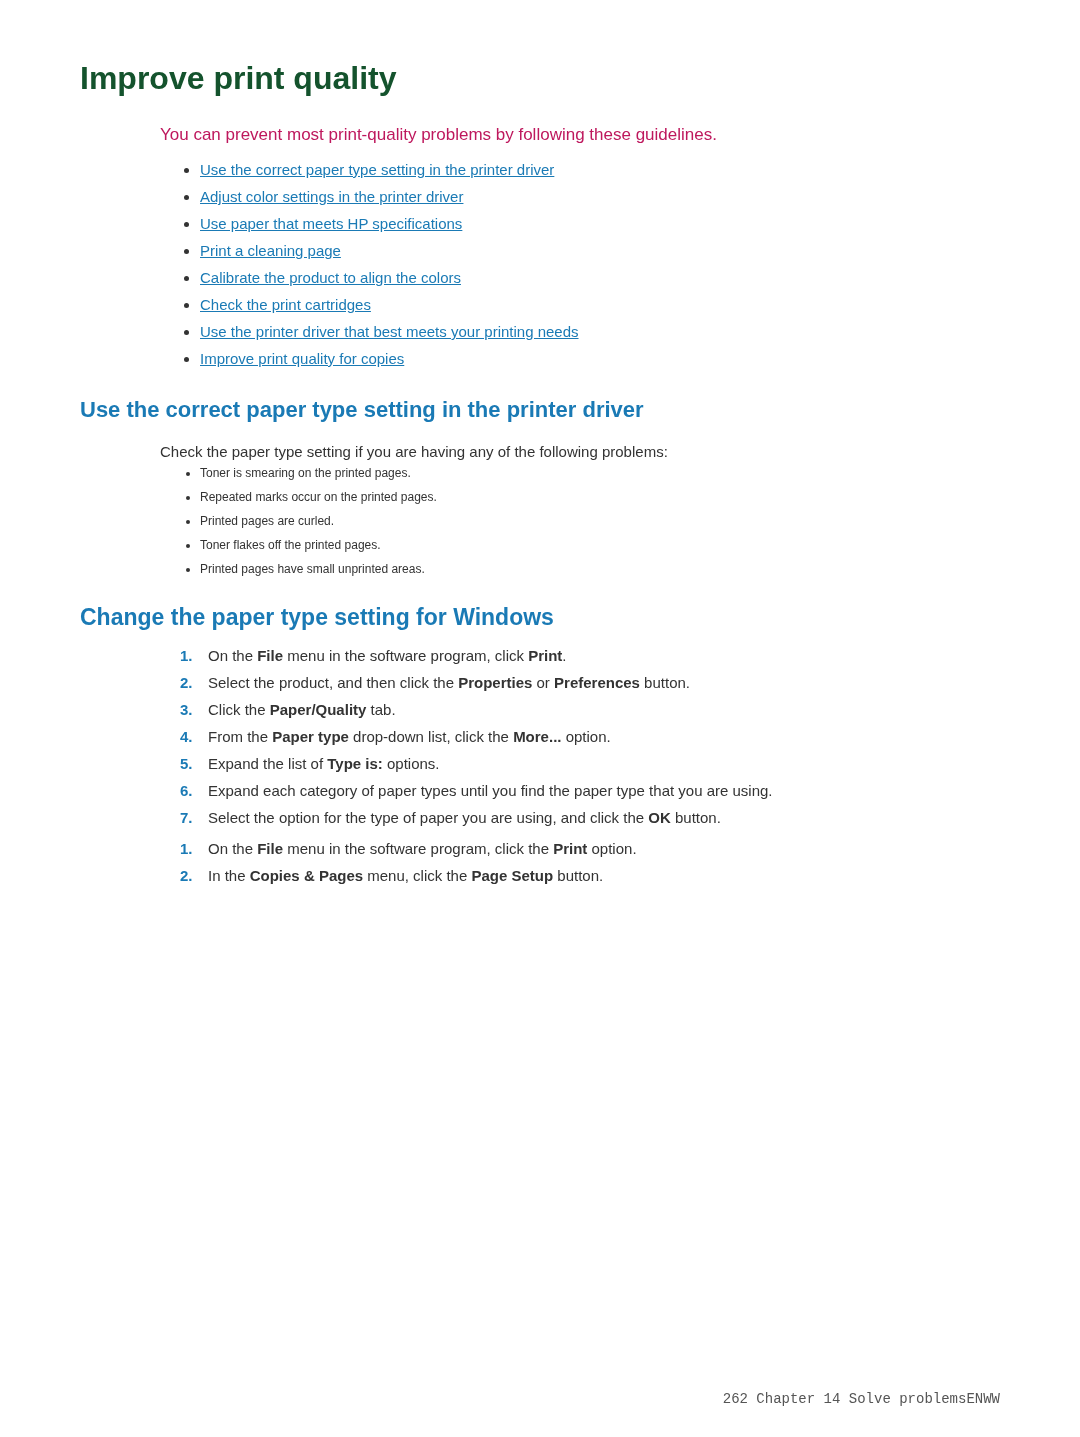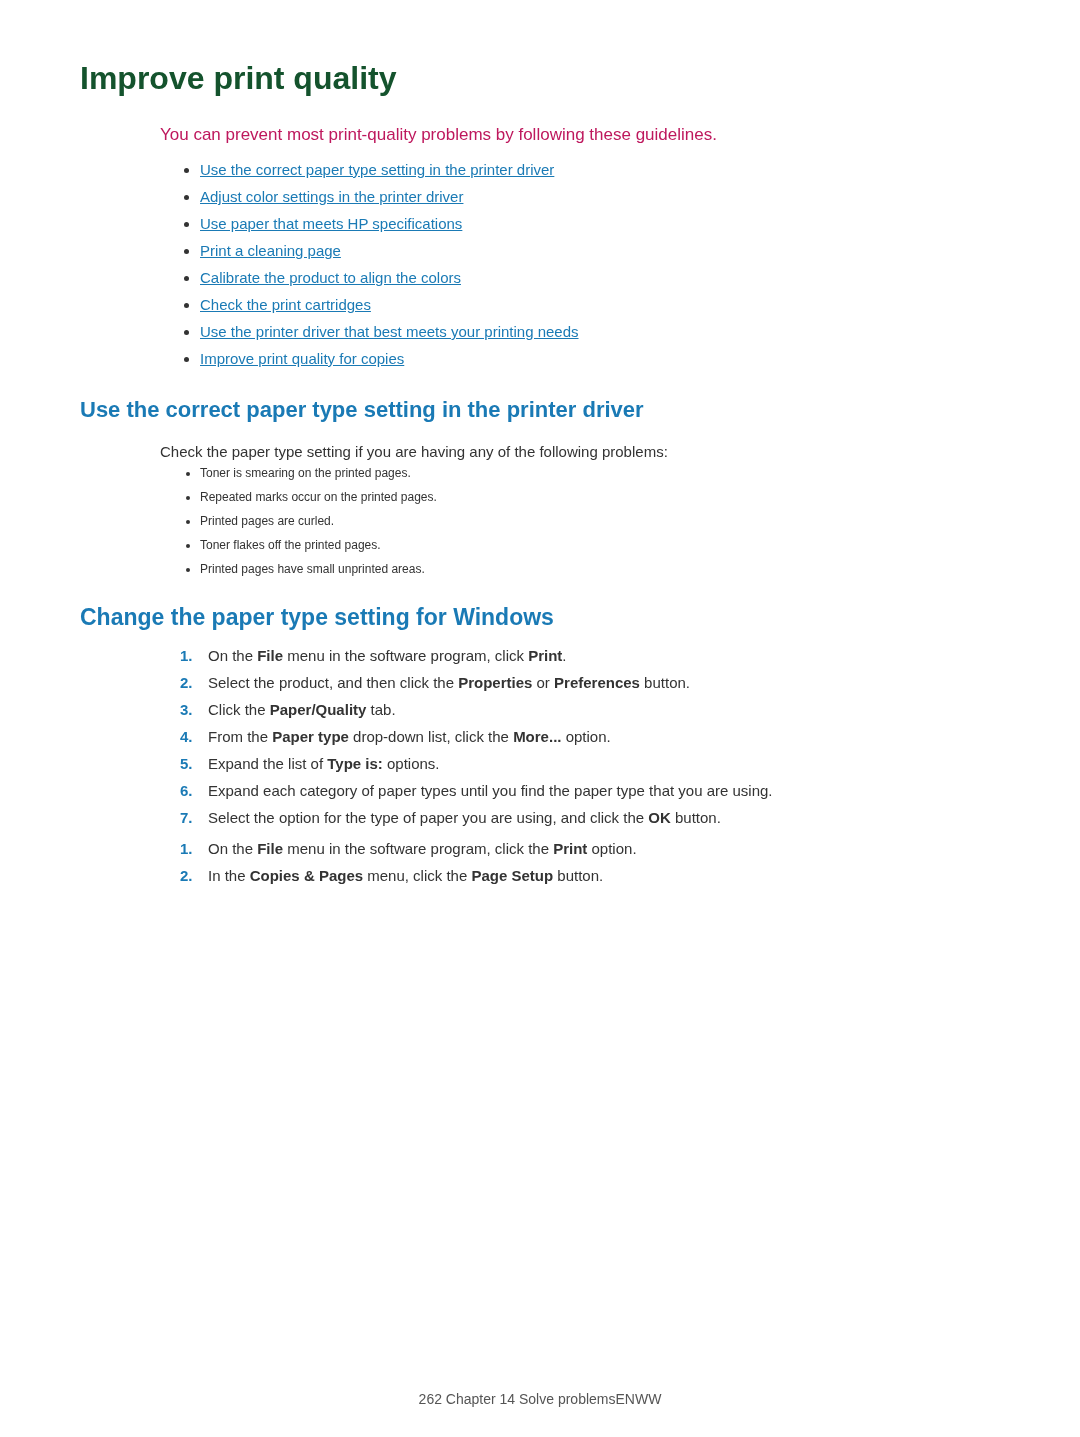--- a/index.html
+++ b/index.html
@@ -110,24 +110,25 @@
     .bold {
       font-weight: bold;
     }
 
     .footer {
       position: fixed;
       bottom: 30px;
       left: 0;
       width: 1080px;
       display: flex;
-      justify-content: center;
+      justify-content: flex-end;
       padding: 0 80px;
       font-size: 14px;
       color: #555;
+      font-family: Liberation Mono, monospace;
     }
   </style>
 </head>
 <body>
 
 <div class="page">
 
   <h1 class="main-title">Improve print quality</h1>
 
   <p class="intro-text">You can prevent most print-quality problems by following these guidelines.</p>

